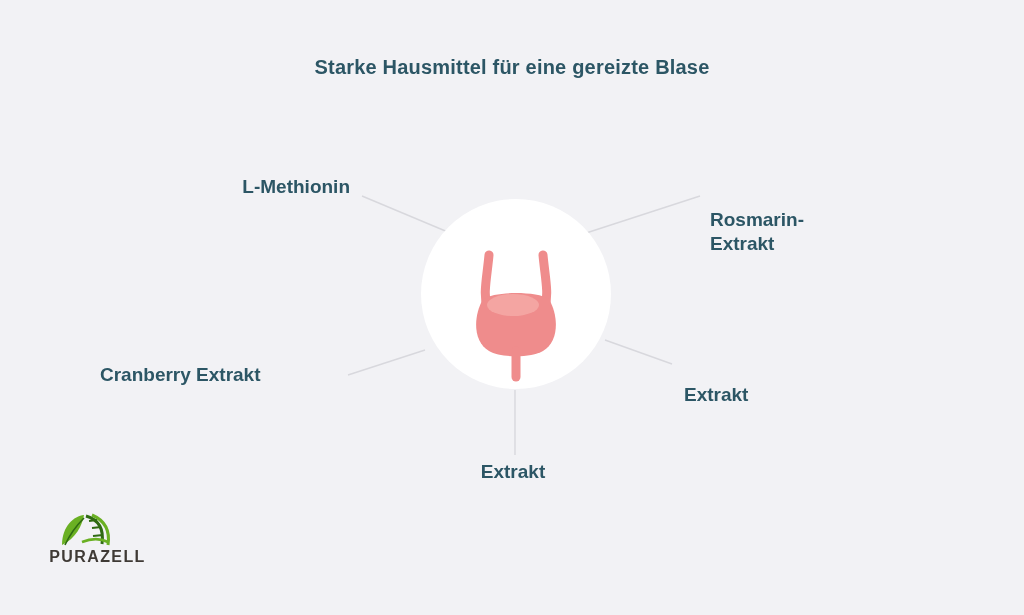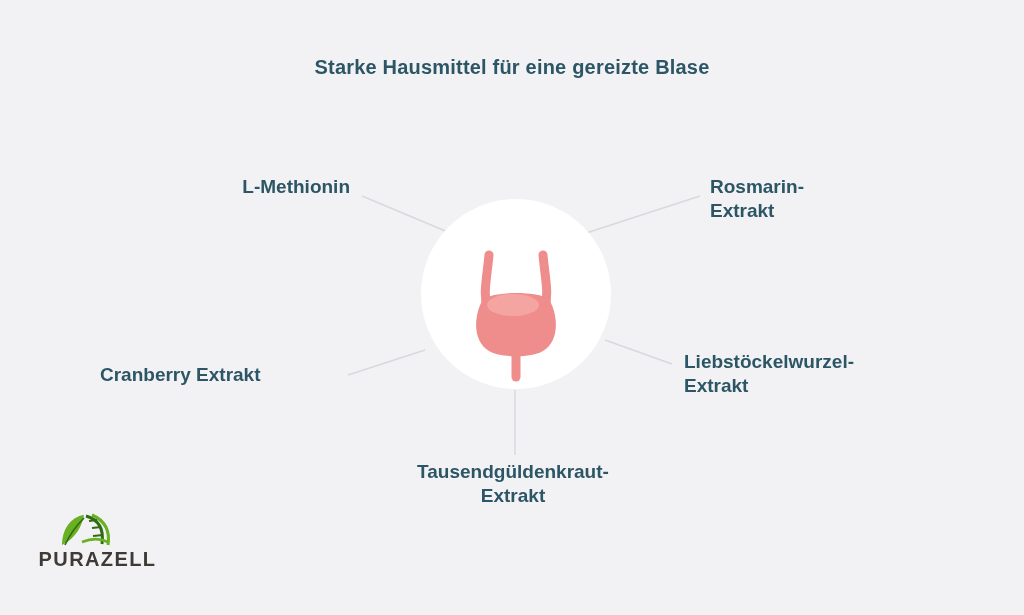--- a/index.html
+++ b/index.html
@@ -54,21 +54,21 @@
     width: 190px;
     height: 190px;
   }
   .label {
     position: absolute;
     font-size: 19px;
     font-weight: bold;
     color: #2c5665;
     line-height: 1.28;
   }
-  .label.right { text-align: left; }
+  .label.right { text-align: left; margin-top: 33px; }
   .label.left  { text-align: right; }
   .label.center { text-align: center; }
 
   #label-lmethionin { left: 150px; top: 175px; width: 200px; text-align: right; }
   #label-rosmarin   { left: 710px; top: 175px; width: 230px; text-align: left; }
   #label-cranberry  { left: 100px; top: 363px; width: 235px; text-align: left; }
   #label-liebstoeckel { left: 684px; top: 350px; width: 250px; text-align: left; }
   #label-tausend    { left: 358px; top: 460px; width: 310px; text-align: center; }
 
   .logo {
@@ -78,21 +78,21 @@
     width: 135px;
     height: 60px;
   }
   .logo-mark { position: absolute; left: 22px; top: 0; width: 68px; height: 36px; }
   .logo-text {
     position: absolute;
     left: 0;
     top: 36px;
     width: 135px;
     text-align: center;
-    font-size: 20px;
+    font-size: 16px;
     font-weight: bold;
     letter-spacing: 1.4px;
     color: #3f3a35;
   }
 </style>
 </head>
 <body>
 
 <div id="stage">
 
@@ -125,26 +125,24 @@
   <div class="label left" id="label-lmethionin">L-Methionin</div>
 
   <div class="label right" id="label-rosmarin">
     <div>Rosmarin-</div>
     <div>Extrakt</div>
   </div>
 
   <div class="label left" id="label-cranberry">Cranberry Extrakt</div>
 
   <div class="label right" id="label-liebstoeckel">
-    <div>Liebstöckelwurzel-</div>
     <div>Extrakt</div>
   </div>
 
   <div class="label center" id="label-tausend">
-    <div>Tausendgüldenkraut-</div>
     <div>Extrakt</div>
   </div>
 
   <div class="logo">
     <svg class="logo-mark" viewBox="0 0 68 36">
       <path d="M10 33 C10 14 22 4 32 3 C30 14 24 26 10 33 Z" fill="#6ab023"></path>
       <path d="M13 33 C18 22 26 12 32 6" stroke="#2f6b12" stroke-width="1.6" fill="none"></path>
       <path d="M34 4 C48 8 52 18 50 32" stroke="#2f6b12" stroke-width="3" fill="none"></path>
       <path d="M40 3 C54 9 58 20 56 33" stroke="#6ab023" stroke-width="3" fill="none"></path>
       <path d="M37 9 L45 8" stroke="#2f6b12" stroke-width="2"></path>

